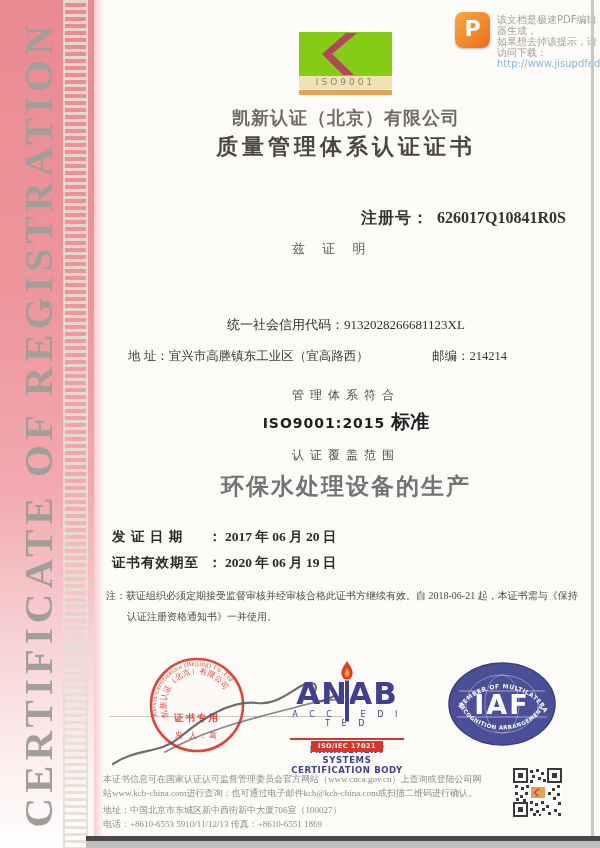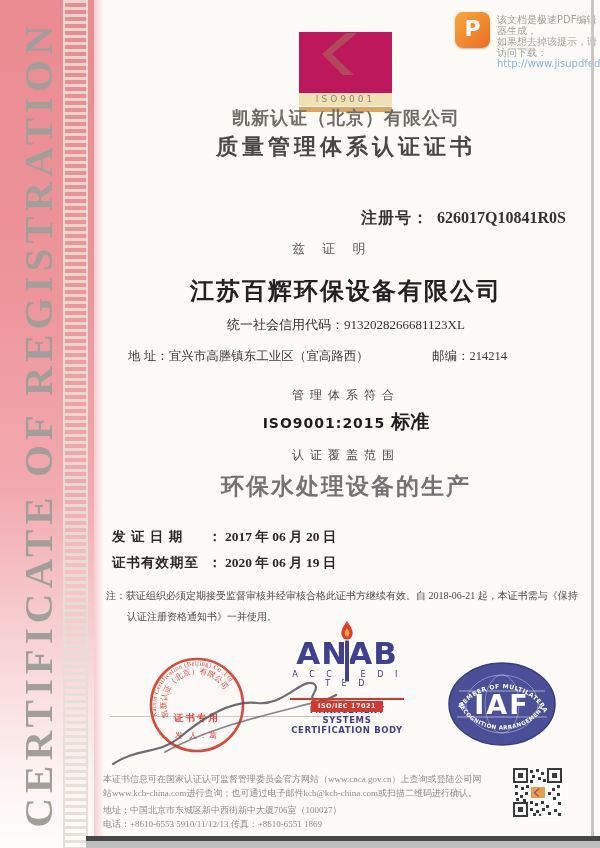--- a/index.html
+++ b/index.html
@@ -16,21 +16,21 @@
   #banner-rot{position:absolute;left:0;top:848px;width:848px;height:94px;
     transform-origin:0 0;transform:rotate(-90deg);
     text-align:center;line-height:94px;}
   #banner-rot span{position:relative;top:-9px;font-family:"Liberation Serif",serif;
     font-weight:bold;font-size:41px;letter-spacing:5px;color:#a29f9a;}
   
   #edge-right{position:absolute;left:591px;top:0;width:3px;height:840px;background:#c9c7c4;}
   #edge-bottom-dark{position:absolute;left:86px;top:836px;right:0;height:5px;background:#474747;}
   #edge-bottom-gray{position:absolute;left:86px;top:841px;right:0;height:7px;background:#bfbfbf;}
   
-  #iso-logo{position:absolute;left:299px;top:32px;width:93px;height:80px;background:#be185d;}
+  #iso-logo{position:absolute;left:299px;top:32px;width:93px;height:63px;background:#84cc16;}
   #iso-logo svg{position:absolute;left:0;top:0;}
   #iso-strip{position:absolute;left:0;bottom:6px;width:100%;height:13px;background:#f0e2b4;
     text-align:center;font-family:"DejaVu Sans",sans-serif;font-size:9px;line-height:13px;
     letter-spacing:3px;color:#8a8478;}
   #iso-strip-bottom{position:absolute;left:0;bottom:0;width:100%;height:5px;background:#e2a35f;border-top:1px solid #fff;}
   
   #wm-icon{position:absolute;left:455px;top:12px;width:35px;height:36px;border-radius:8px;
     background:linear-gradient(135deg,#f7a93f,#ee6c1d);box-shadow:0 1px 2px rgba(0,0,0,.25);
     color:#fff;font-family:"DejaVu Sans",sans-serif;font-weight:bold;font-size:22px;
     text-align:center;line-height:34px;}
@@ -62,21 +62,21 @@
   .date-row .dlbl{display:inline-block;width:96px;letter-spacing:1px;}
   #date-issue{top:528px;}
   #date-expiry{top:554px;}
   
   #note{position:absolute;left:106px;top:585px;width:478px;font-size:10px;line-height:21px;color:#4b4a47;}
   #note .note-l2{padding-left:21px;}
   
   #seal-wrap{position:absolute;left:147px;top:655px;width:100px;height:100px;}
   #sig-line{position:absolute;left:110px;top:716px;width:232px;height:1px;background:#cac3bc;}
   #signature{position:absolute;left:105px;top:648px;}
-  #anab{position:absolute;left:288px;top:620px;width:118px;text-align:center;
+  #anab{position:absolute;left:288px;top:660px;width:118px;text-align:center;
     font-family:"DejaVu Sans",sans-serif;color:#413f8f;}
   #anab-name{font-size:31px;font-weight:bold;letter-spacing:1px;line-height:30px;margin-top:18px;}
   #anab-accredited{font-size:8px;letter-spacing:4.5px;margin-top:2px;}
   .anab-rule{position:relative;height:12px;margin-top:5px;}
   .anab-rule .rule-line{position:absolute;left:2px;right:2px;top:5px;height:2px;background:#d6362c;}
   .anab-rule .iso-box{position:relative;display:inline-block;background:#d6362c;color:#fff;
     font-size:6.5px;font-weight:bold;letter-spacing:.5px;padding:2px 7px;line-height:7px;}
   #anab-l1{font-size:8.5px;font-weight:bold;letter-spacing:.6px;}
   #anab-l2{font-size:8.5px;font-weight:bold;letter-spacing:.6px;}
   #anab-torch{position:absolute;left:46px;top:0;}
@@ -117,21 +117,20 @@
   </div>
 
   <div id="hdr-company" class="center-col">凯新认证（北京）有限公司</div>
   <div id="hdr-title" class="center-col">质量管理体系认证证书</div>
 
   <div id="regno">
     <span class="lbl">注册号：</span><span>626017Q10841R0S</span>
   </div>
 
   <div id="certify-intro">兹 证 明</div>
-  <div id="company-name" class="center-col">江苏百辉环保设备有限公司</div>
   <div id="credit-code" class="center-col">统一社会信用代码：9132028266681123XL</div>
   <div id="addr-row">
     <span>地 址：</span><span>宜兴市高塍镇东工业区（宜高路西）</span>
     <span id="postcode"><span>邮编：</span><span>214214</span></span>
   </div>
 
   <div id="conform" class="center-col">管理体系符合</div>
   <div id="std-line" class="center-col">
     <span class="code">ISO9001:2015</span><span class="suffix">标准</span>
   </div>

